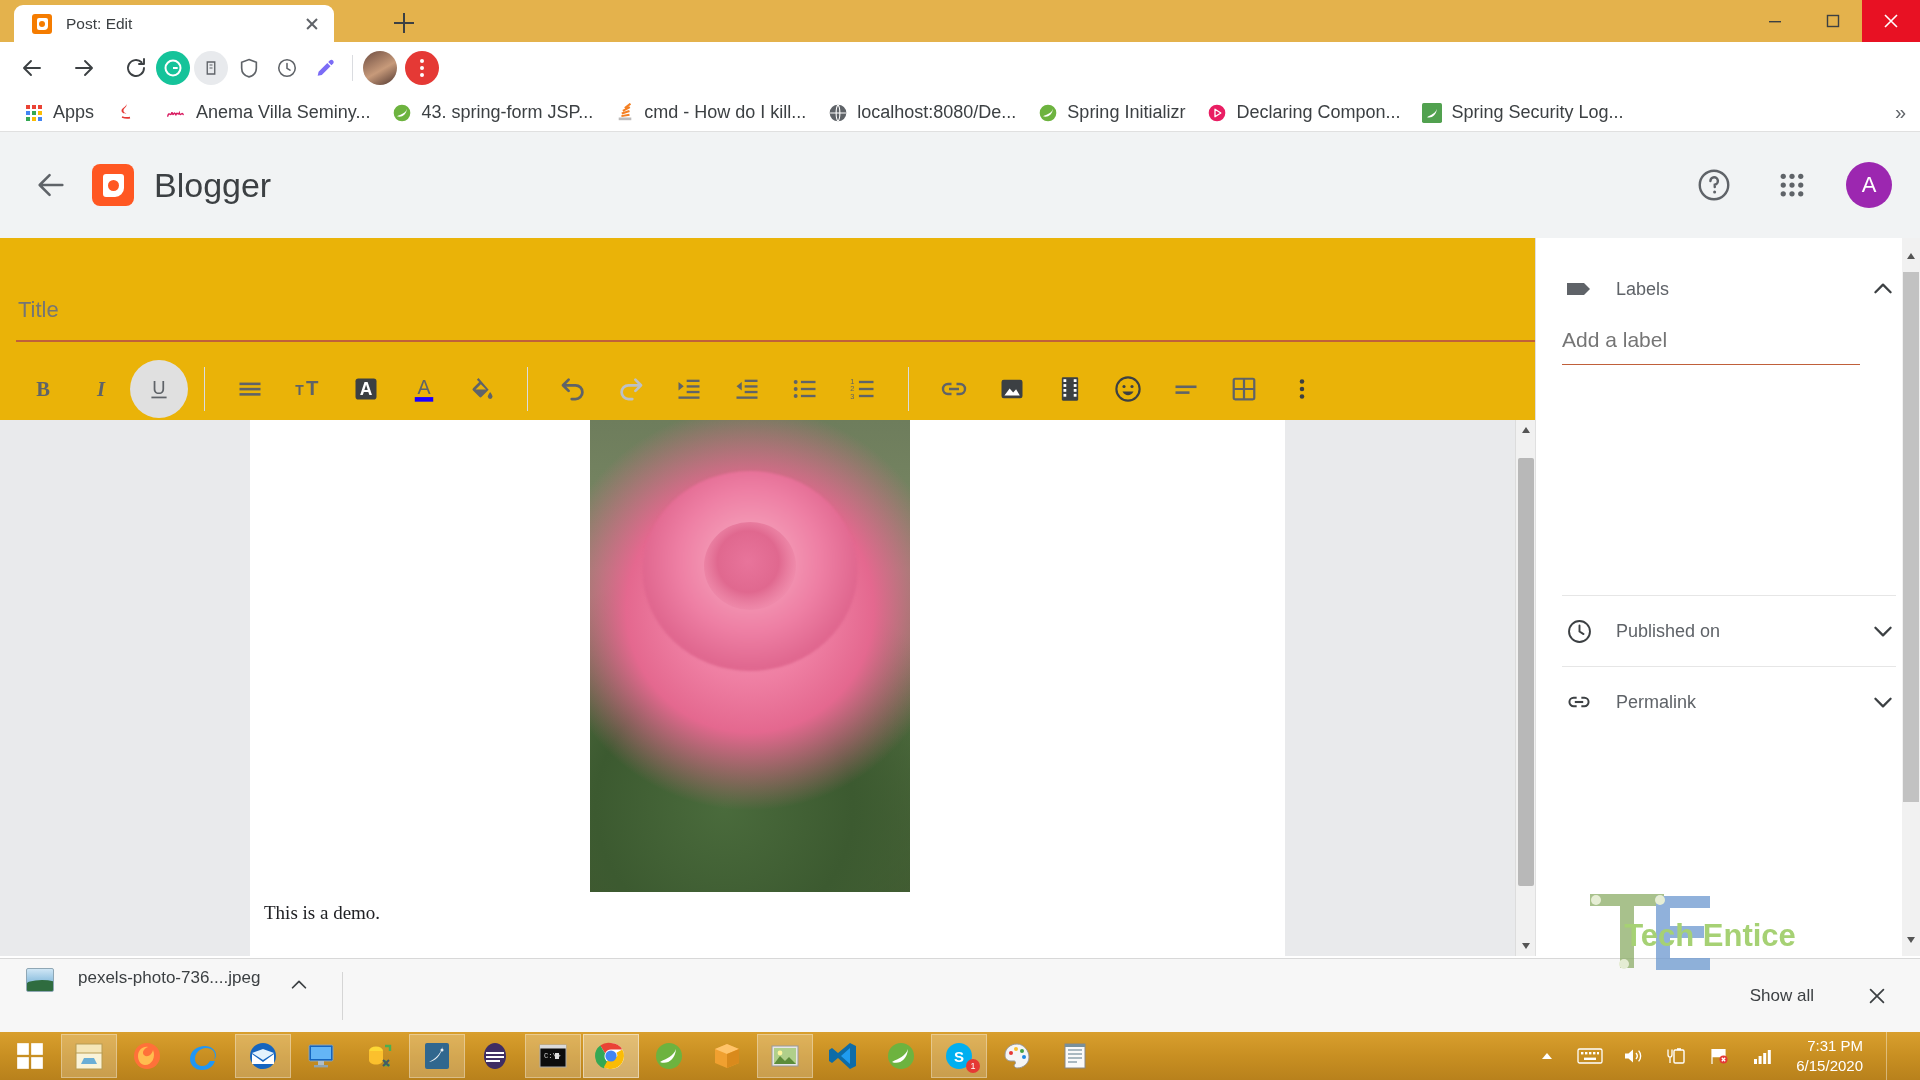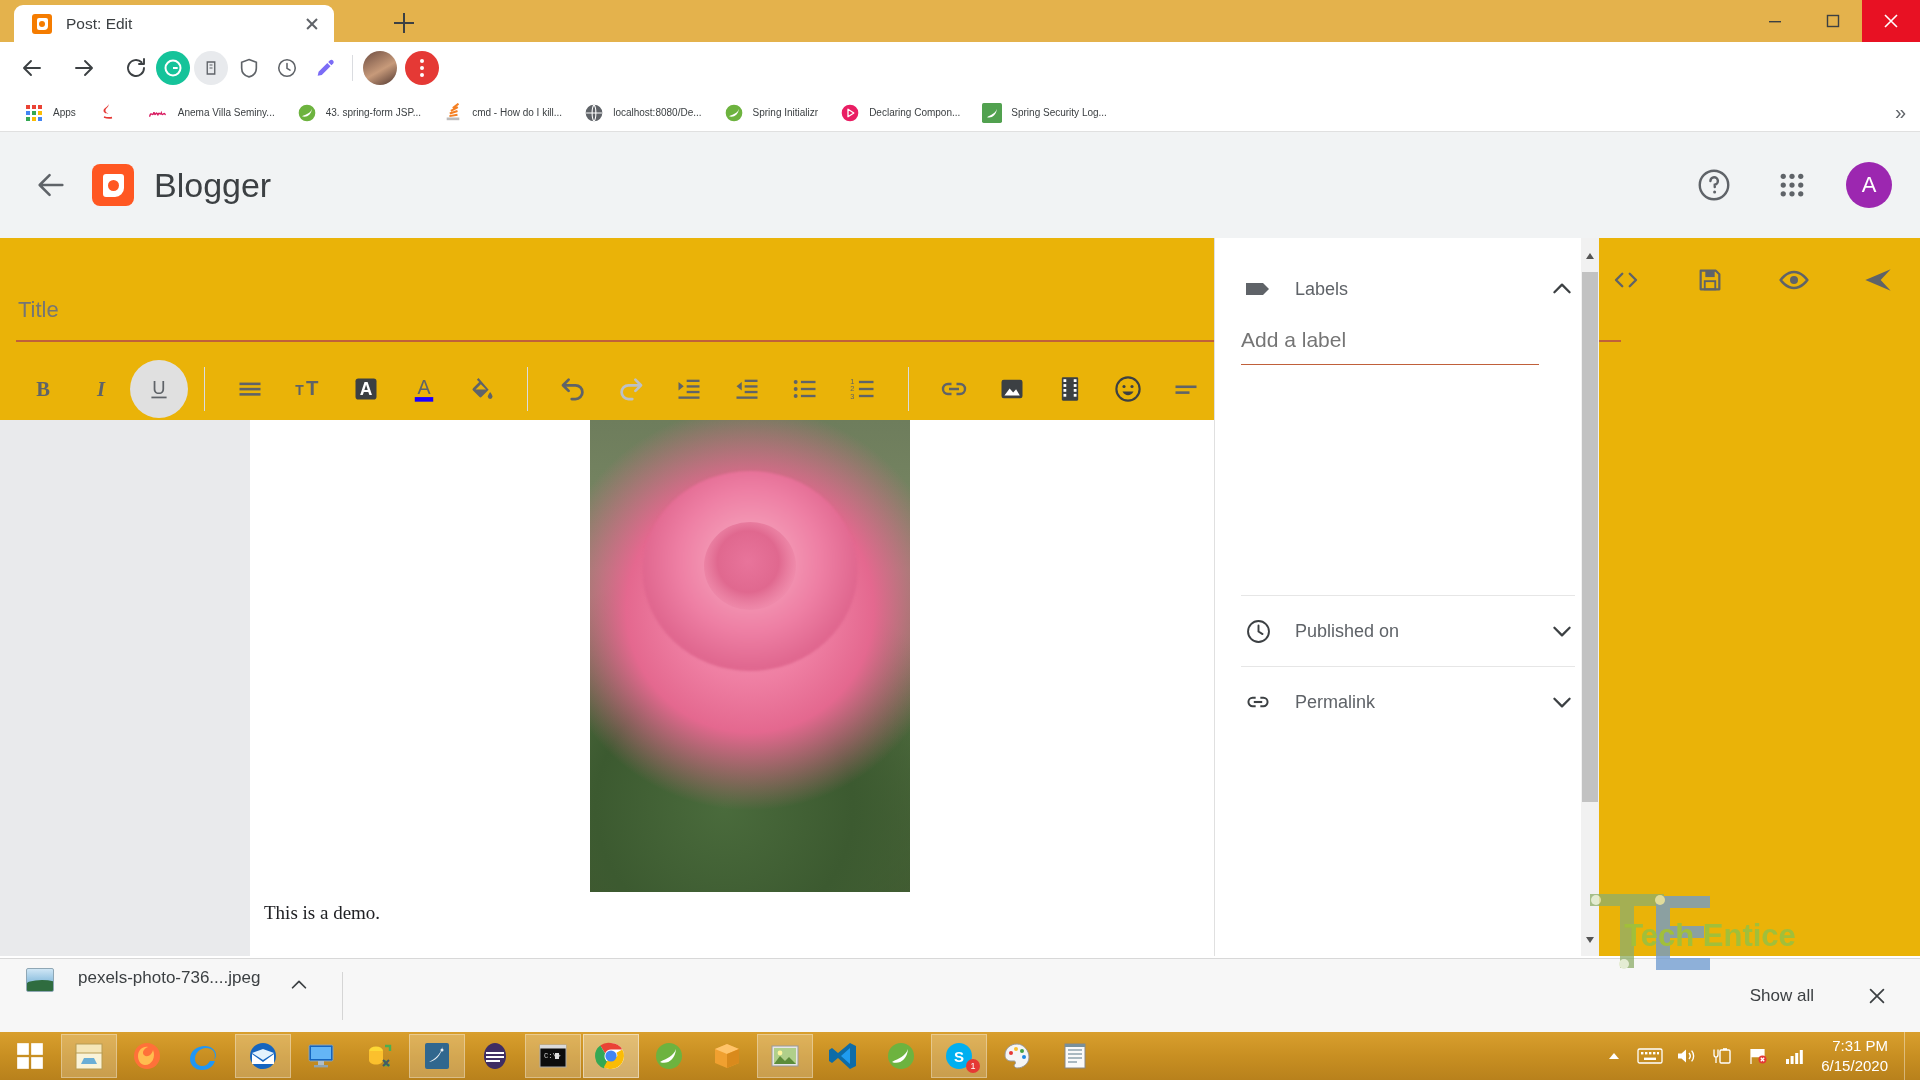--- a/index.html
+++ b/index.html
@@ -2,21 +2,21 @@
 <html><head>
 <meta charset="utf-8">
 <style>
   * { box-sizing: border-box; margin: 0; padding: 0; }
   html, body {
     width: 1920px; height: 1080px;
     overflow: hidden;
     font-family: "Liberation Sans", sans-serif;
     background: #ffffff;
   }
-  #app { position: relative; width: 1599px; height: 1080px; }
+  #app { position: relative; width: 1920px; height: 1080px; }
 
   
   .tabstrip {
     position: absolute; top: 0; left: 0; width: 1920px; height: 42px;
     background: #e4b24c;
   }
   .tab {
     position: absolute; left: 14px; top: 5px; width: 320px; height: 37px;
     background: #ffffff;
     border-radius: 9px 9px 0 0;
@@ -92,21 +92,21 @@
   
   .bookmarks {
     position: absolute; top: 94px; left: 0; width: 1920px; height: 38px;
     background: #ffffff; display: flex; align-items: center;
     border-bottom: 1px solid #e0e0e0; padding-left: 16px;
   }
   .bm { display: flex; align-items: center; height: 28px; padding: 0 8px; margin-right: 6px;
         border-radius: 4px; cursor: pointer; white-space: nowrap; }
   .bm-ico { width: 20px; height: 20px; margin-right: 9px; flex: 0 0 auto;
             display: flex; align-items: center; justify-content: center; }
-  .bm-label { font-size: 10px; color: #3c4043; }
+  .bm-label { font-size: 18px; color: #3c4043; }
   .bm-overflow { position: absolute; right: 14px; font-size: 20px; color: #5f6368; cursor: pointer; }
   .apps-grid { display: grid; grid-template-columns: repeat(3,4px); grid-template-rows: repeat(3,4px);
                gap: 2px; }
   .apps-grid i { display: block; width: 4px; height: 4px; }
 
   
   .app-header {
     position: absolute; top: 132px; left: 0; width: 1920px; height: 106px;
     background: #f1f3f4; display: flex; align-items: center; padding: 0 28px;
   }
@@ -228,21 +228,21 @@
                pointer-events: none; opacity: .9; }
 
   
   .taskbar { position: absolute; bottom: 0; left: 0; width: 1920px; height: 48px;
              background: linear-gradient(180deg,#d99f2e 0%,#c88f22 50%,#b8811c 100%); display: flex; align-items: center; }
   .start { width: 60px; height: 48px; display: flex; align-items: center; justify-content: center; cursor: pointer; }
   .tb-item { width: 56px; height: 44px; margin: 0 1px; display: flex; align-items: center; justify-content: center;
              cursor: pointer; position: relative; }
   .tb-item.open { background: rgba(255,255,255,0.22); border: 1px solid rgba(255,255,255,0.32); }
   .tb-item.active { background: rgba(255,255,255,0.34); border: 1px solid rgba(255,255,255,0.45); }
-  .tray { margin-left: auto; display: flex; align-items: center; height: 48px; padding-right: 6px; gap: 2px; }
+  .tray { margin-left: auto; display: flex; align-items: center; height: 48px; padding-right: 24px; gap: 9px; }
   .tray-ico { width: 34px; height: 44px; display: flex; align-items: center; justify-content: center; cursor: pointer; }
   .clock { text-align: right; color: #fff; font-size: 15px; line-height: 1.35; padding: 0 14px 0 8px; cursor: pointer; }
   .showdesk { width: 10px; height: 48px; border-left: 1px solid rgba(255,255,255,.4); cursor: pointer; }
 
   .ico-badge { position: absolute; right: 6px; bottom: 4px; width: 14px; height: 14px; border-radius: 50%;
                background: #e53935; color: #fff; font-size: 9px; display: flex; align-items: center; justify-content: center; }
 </style>
 </head>
 <body>
 

